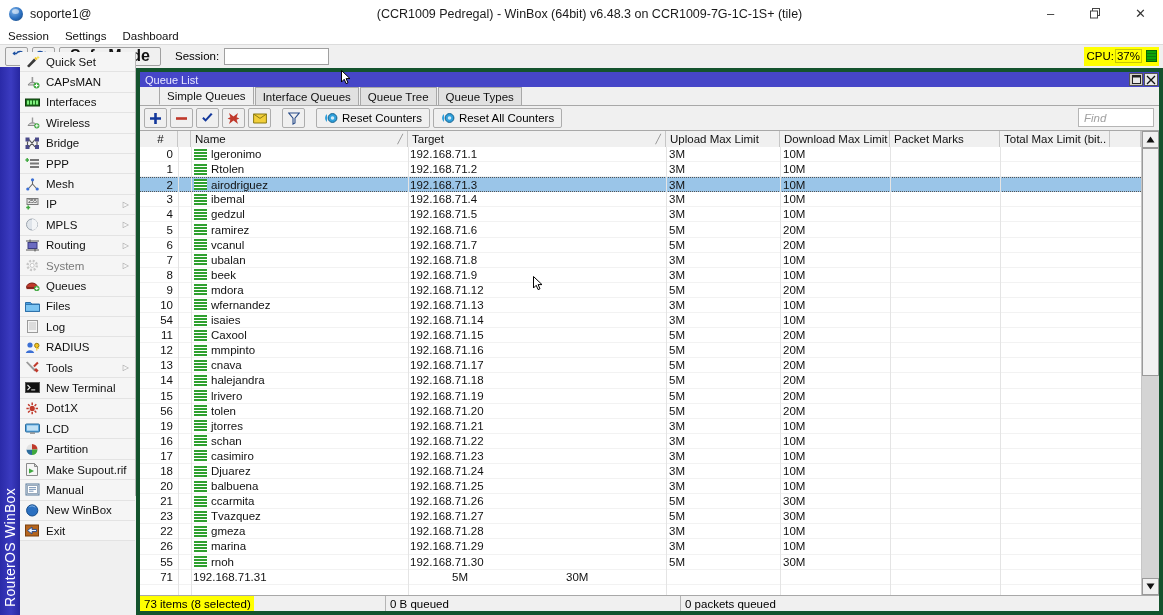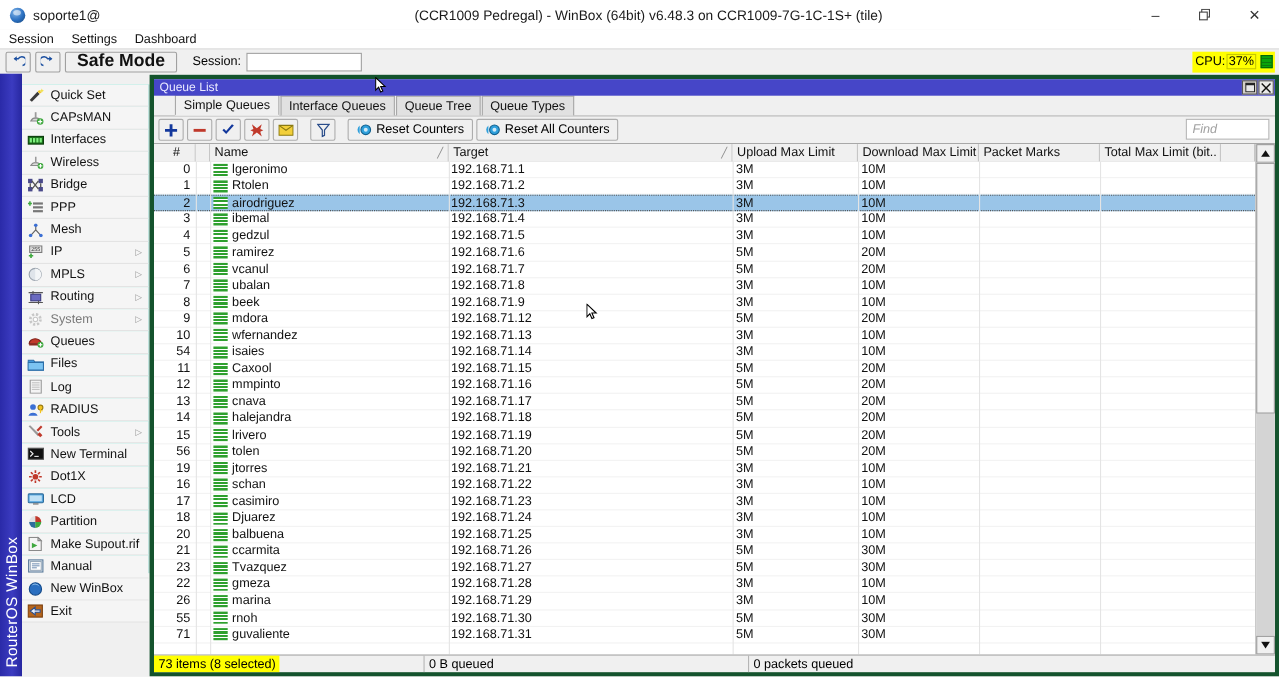--- a/index.html
+++ b/index.html
@@ -92,22 +92,22 @@
   .edgestrip .vtext {
     position: absolute; left: 50%; bottom: 8px;
     transform: translateX(-50%) rotate(180deg);
     writing-mode: vertical-rl;
     color: #ffffff; font-size: 14px; letter-spacing: 0.3px;
     white-space: nowrap;
   }
 
   
   .sidebar {
-    position: absolute; left: 20px; top: 77px; width: 116px; height: 444px;
-    background: #5eead4; border-right: 1px solid #b8b8b8;
+    position: absolute; left: 20px; top: 52px; width: 116px; height: 444px;
+    background: #0369a1; border-right: 1px solid #b8b8b8;
   }
   .sbitem {
     height: 20.4px; display: flex; align-items: center;
     padding-left: 4px; border-bottom: 1px solid #e3e3e3;
     background: #f5f5f5;
   }
   .sbitem .ico {
     width: 17px; height: 15px; margin-right: 5px; flex: 0 0 17px;
     display: flex; align-items: center; justify-content: center;
     font-size: 11px; line-height: 1;
@@ -1080,24 +1080,20 @@
             <div class="qcell c-target">192.168.71.30</div>
             <div class="qcell c-up">5M</div>
             <div class="qcell c-down">30M</div>
             <div class="qcell c-pm"></div>
             <div class="qcell c-total"></div>
             <div class="qcell c-rest"></div>
           </div>
           <div class="qrow">
             <div class="qcell c-num">71</div>
             <div class="qcell c-flag"></div>
-            <div class="qcell c-name">
-              <span class="qicon"></span>
-              <span>guvaliente</span>
-            </div>
             <div class="qcell c-target">192.168.71.31</div>
             <div class="qcell c-up">5M</div>
             <div class="qcell c-down">30M</div>
             <div class="qcell c-pm"></div>
             <div class="qcell c-total"></div>
             <div class="qcell c-rest"></div>
           </div>
         </div>
 
       <div class="vscroll">

